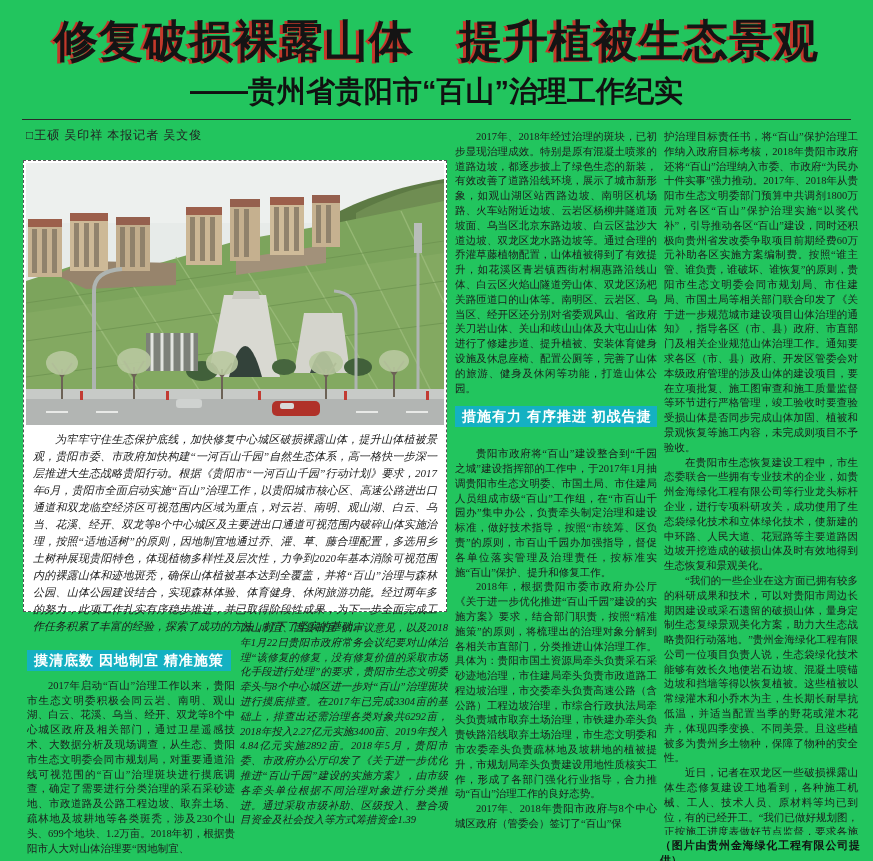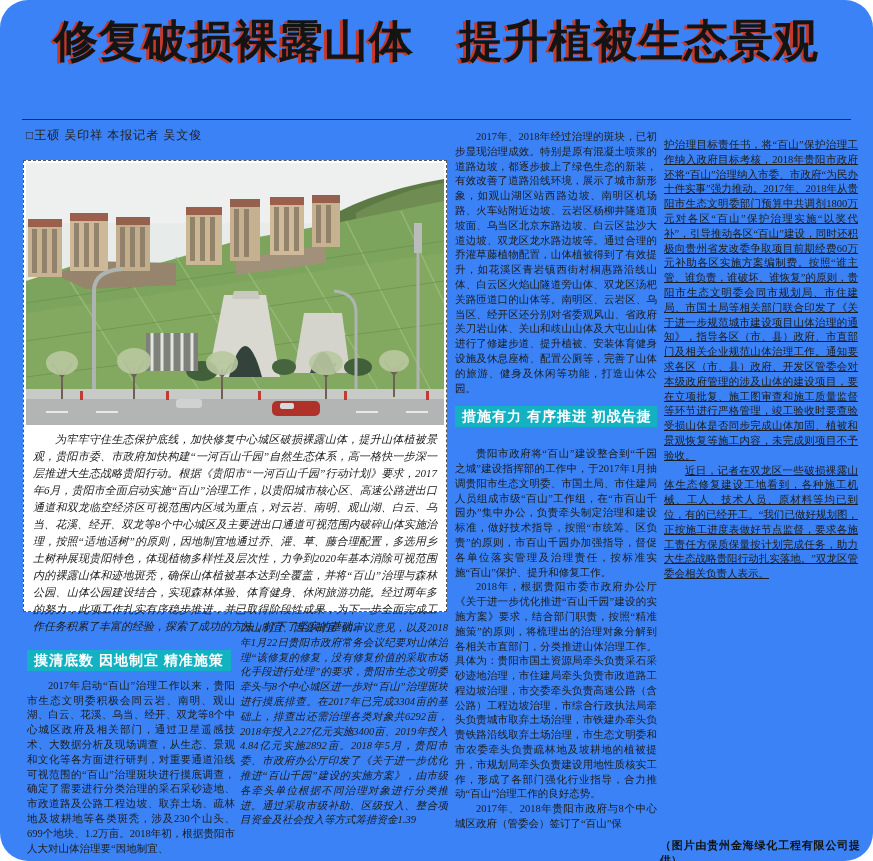--- a/index.html
+++ b/index.html
@@ -1,57 +1,58 @@
 <!DOCTYPE html>
 <html style="--accent_teal: #14b1c2; --headline_red: #c3392b;"><head>
 <meta charset="utf-8">
 <style>
   :root{
     --accent_teal:#14b1c2;
     --headline_red:#c3392b;
     --ink:#1c1c1c;
   }
   html,body{margin:0;padding:0;background:#ffffff;}
-  .page{position:relative;width:873px;height:861px;background:#3b82f6;overflow:hidden;
-        font-family:"Liberation Serif",serif;color:var(--ink);border-radius:28px;}
+  .page{position:relative;width:873px;height:861px;background:#22c55e;overflow:hidden;
+        font-family:"Liberation Serif",serif;color:var(--ink);}
   .headline{position:absolute;top:12px;left:0;width:873px;text-align:center;
         font-family:"Liberation Sans",sans-serif;font-weight:bold;font-size:44px;
         letter-spacing:1px;color:#141414;text-shadow:-3px 1px 0 var(--headline_red);white-space:nowrap;}
   .subhead{position:absolute;top:72px;left:0;width:873px;text-align:center;
         font-family:"Liberation Sans",sans-serif;font-weight:bold;font-size:29px;color:#111;white-space:nowrap;}
   .rule{position:absolute;top:119px;left:22px;width:829px;border-top:1px solid #2a2a2a;}
   .byline{position:absolute;top:127px;left:26px;font-size:12px;color:#222;
         font-family:"Liberation Serif",serif;letter-spacing:1px;text-align:center;}
   .photo-block{position:absolute;left:23px;top:160px;width:424px;height:452px;
         border:1px dashed #555;background:#fff;box-sizing:border-box;}
   .photo-wrap{width:418px;height:262px;margin:2px auto 0 auto;overflow:hidden;background:#e9edec;}
   .photo-wrap svg{display:block;}
   .caption{padding:6px 9px 0 9px;font-size:11px;line-height:17px;font-style:italic;
         text-align:justify;text-indent:2em;color:#1a1a1a;}
   .col{position:absolute;font-size:10.5px;line-height:14.8px;text-align:justify;overflow:hidden;}
   .col p{margin:0;}
   .col p.indent{text-indent:2em;}
   .col1{left:27px;top:640px;width:208px;height:218px;}
   .col2{left:240px;top:621px;width:208px;height:237px;font-style:italic;}
   .col3{left:455px;top:130px;width:202px;height:726px;}
-  .col4{left:664px;top:138px;width:194px;height:705px;text-decoration:underline;}
+  .col4{left:664px;top:130px;width:194px;height:705px;}
   .sec-header{display:inline-block;background:var(--accent_teal);color:#fff;
         font-family:"Liberation Sans",sans-serif;font-weight:bold;font-size:14px;
         letter-spacing:1px;padding:3px 7px;margin:10px 0 8px 0;white-space:nowrap;}
   .col3 .sec-header{margin:10px 0 20px 0;}
   .credit{position:absolute;left:660px;top:838px;width:200px;
         font-family:"Liberation Sans",sans-serif;font-weight:bold;font-size:11px;
         text-align:justify;color:#111;}
 </style>
 </head>
 <body>
 
 <div class="page">
 
   <div class="headline">修复破损裸露山体　提升植被生态景观</div>
+  <div class="subhead">——贵州省贵阳市“百山”治理工作纪实</div>
   <div class="rule"></div>
   <div class="byline">□王硕 吴印祥 本报记者 吴文俊</div>
 
   <div class="photo-block">
     <div class="photo-wrap">
       <svg width="418" height="262" viewBox="0 0 418 262" preserveAspectRatio="none">
 
         <rect x="0" y="0" width="418" height="262" fill="#e7ebe9"></rect>
         <rect x="0" y="0" width="418" height="60" fill="#edf0ee"></rect>
 
@@ -179,35 +180,37 @@
             <rect x="318" y="228" width="3" height="9"></rect>
             <rect x="400" y="228" width="3" height="9"></rect>
           </g>
       </svg>
     </div>
     <div class="caption">为牢牢守住生态保护底线，加快修复中心城区破损裸露山体，提升山体植被景观，贵阳市委、市政府加快构建“一河百山千园”自然生态体系，高一格快一步深一层推进大生态战略贵阳行动。根据《贵阳市“一河百山千园”行动计划》要求，2017年6月，贵阳市全面启动实施“百山”治理工作，以贵阳城市核心区、高速公路进出口通道和双龙临空经济区可视范围内区域为重点，对云岩、南明、观山湖、白云、乌当、花溪、经开、双龙等8个中心城区及主要进出口通道可视范围内破碎山体实施治理，按照“适地适树”的原则，因地制宜地通过乔、灌、草、藤合理配置，多选用乡土树种展现贵阳特色，体现植物多样性及层次性，力争到2020年基本消除可视范围内的裸露山体和迹地斑秃，确保山体植被基本达到全覆盖，并将“百山”治理与森林公园、山体公园建设结合，实现森林体验、体育健身、休闲旅游功能。经过两年多的努力，此项工作扎实有序稳步推进，并已取得阶段性成果，为下一步全面完成工作任务积累了丰富的经验，探索了成功的方法，打下了坚实的基础。</div>
   </div>
 
   <div class="col col1">
     <span class="sec-header">摸清底数 因地制宜 精准施策</span>
-    <p class="indent">2017年启动“百山”治理工作以来，贵阳市生态文明委积极会同云岩、南明、观山湖、白云、花溪、乌当、经开、双龙等8个中心城区政府及相关部门，通过卫星遥感技术、大数据分析及现场调查，从生态、景观和文化等各方面进行研判，对重要通道沿线可视范围的“百山”治理斑块进行摸底调查，确定了需要进行分类治理的采石采砂迹地、市政道路及公路工程边坡、取弃土场、疏林地及坡耕地等各类斑秃，涉及230个山头、699个地块、1.2万亩。2018年初，根据贵阳市人大对山体治理要“因地制宜、</p>
+    <p class="indent">2017年启动“百山”治理工作以来，贵阳市生态文明委积极会同云岩、南明、观山湖、白云、花溪、乌当、经开、双龙等8个中心城区政府及相关部门，通过卫星遥感技术、大数据分析及现场调查，从生态、贵阳市生态文明委会同市规划局，对重要通道沿线可视范围的“百山”治理斑块进行摸底调查，确定了需要进行分类治理的采石采砂迹地、市政道路及公路工程边坡、取弃土场、疏林地及坡耕地等各类斑秃，涉及230个山头、699个地块、1.2万亩。2018年初，根据贵阳市人大对山体治理要“因地制宜、</p>
   </div>
 
   <div class="col col2">
     <p>因山制宜、因县制宜”的审议意见，以及2018年1月22日贵阳市政府常务会议纪要对山体治理“该修复的修复，没有修复价值的采取市场化手段进行处理”的要求，贵阳市生态文明委牵头与8个中心城区进一步对“百山”治理斑块进行摸底排查。在2017年已完成3304亩的基础上，排查出还需治理各类对象共6292亩，2018年投入2.27亿元实施3400亩、2019年投入4.84亿元实施2892亩。2018年5月，贵阳市委、市政府办公厅印发了《关于进一步优化推进“百山千园”建设的实施方案》，由市级各牵头单位根据不同治理对象进行分类推进。通过采取市级补助、区级投入、整合项目资金及社会投入等方式筹措资金1.39</p>
   </div>
 
   <div class="col col3">
     <p class="indent">2017年、2018年经过治理的斑块，已初步显现治理成效。特别是原有混凝土喷浆的道路边坡，都逐步披上了绿色生态的新装，有效改善了道路沿线环境，展示了城市新形象，如观山湖区站西路边坡、南明区机场路、火车站附近边坡、云岩区杨柳井隧道顶坡面、乌当区北京东路边坡、白云区盐沙大道边坡、双龙区龙水路边坡等。通过合理的乔灌草藤植物配置，山体植被得到了有效提升，如花溪区青岩镇西街村桐惠路沿线山体、白云区火焰山隧道旁山体、双龙区汤杷关路匝道口的山体等。南明区、云岩区、乌当区、经开区还分别对省委观风山、省政府关刀岩山体、关山和歧山山体及大屯山山体进行了修建步道、提升植被、安装体育健身设施及休息座椅、配置公厕等，完善了山体的旅游、健身及休闲等功能，打造山体公园。</p>
     <div><span class="sec-header">措施有力 有序推进 初战告捷</span></div>
     <p class="indent">贵阳市政府将“百山”建设整合到“千园之城”建设指挥部的工作中，于2017年1月抽调贵阳市生态文明委、市国土局、市住建局人员组成市级“百山”工作组，在“市百山千园办”集中办公，负责牵头制定治理和建设标准，做好技术指导，按照“市统筹、区负责”的原则，市百山千园办加强指导，督促各单位落实管理及治理责任，按标准实施“百山”保护、提升和修复工作。</p>
     <p class="indent">2018年，根据贵阳市委市政府办公厅《关于进一步优化推进“百山千园”建设的实施方案》要求，结合部门职责，按照“精准施策”的原则，将梳理出的治理对象分解到各相关市直部门，分类推进山体治理工作。具体为：贵阳市国土资源局牵头负责采石采砂迹地治理，市住建局牵头负责市政道路工程边坡治理，市交委牵头负责高速公路（含公路）工程边坡治理，市综合行政执法局牵头负责城市取弃土场治理，市铁建办牵头负责铁路沿线取弃土场治理，市生态文明委和市农委牵头负责疏林地及坡耕地的植被提升，市规划局牵头负责建设用地性质核实工作，形成了各部门强化行业指导，合力推动“百山”治理工作的良好态势。</p>
     <p class="indent">2017年、2018年贵阳市政府与8个中心城区政府（管委会）签订了“百山”保</p>
   </div>
 
   <div class="col col4">
     <p>护治理目标责任书，将“百山”保护治理工作纳入政府目标考核，2018年贵阳市政府还将“百山”治理纳入市委、市政府“为民办十件实事”强力推动。2017年、2018年从贵阳市生态文明委部门预算中共调剂1800万元对各区“百山”保护治理实施“以奖代补”，引导推动各区“百山”建设，同时还积极向贵州省发改委争取项目前期经费60万元补助各区实施方案编制费。按照“谁主管、谁负责，谁破坏、谁恢复”的原则，贵阳市生态文明委会同市规划局、市住建局、市国土局等相关部门联合印发了《关于进一步规范城市建设项目山体治理的通知》，指导各区（市、县）政府、市直部门及相关企业规范山体治理工作。通知要求各区（市、县）政府、开发区管委会对本级政府管理的涉及山体的建设项目，要在立项批复、施工图审查和施工质量监督等环节进行严格管理，竣工验收时要查验受损山体是否同步完成山体加固、植被和景观恢复等施工内容，未完成则项目不予验收。</p>
+    <p class="indent">在贵阳市生态恢复建设工程中，市生态委联合一些拥有专业技术的企业，如贵州金海绿化工程有限公司等行业龙头标杆企业，进行专项科研攻关，成功使用了生态袋绿化技术和立体绿化技术，使新建的中环路、人民大道、花冠路等主要道路因边坡开挖造成的破损山体及时有效地得到生态恢复和景观美化。</p>
+    <p class="indent">“我们的一些企业在这方面已拥有较多的科研成果和技术，可以对贵阳市周边长期因建设或采石遗留的破损山体，量身定制生态复绿景观美化方案，助力大生态战略贵阳行动落地。”贵州金海绿化工程有限公司一位项目负责人说，生态袋绿化技术能够有效长久地使岩石边坡、混凝土喷锚边坡和挡墙等得以恢复植被。这些植被以常绿灌木和小乔木为主，生长期长耐旱抗低温，并适当配置当季的野花或灌木花卉，体现四季变换、不同美景。且这些植被多为贵州乡土物种，保障了物种的安全性。</p>
     <p class="indent">近日，记者在双龙区一些破损裸露山体生态修复建设工地看到，各种施工机械、工人、技术人员、原材料等均已到位，有的已经开工。“我们已做好规划图，正按施工进度表做好节点监督，要求各施工责任方保质保量按计划完成任务，助力大生态战略贵阳行动扎实落地。”双龙区管委会相关负责人表示。</p>
   </div>
 
   <div class="credit">（图片由贵州金海绿化工程有限公司提供）</div>
 
 </div>
 
 </body></html>

